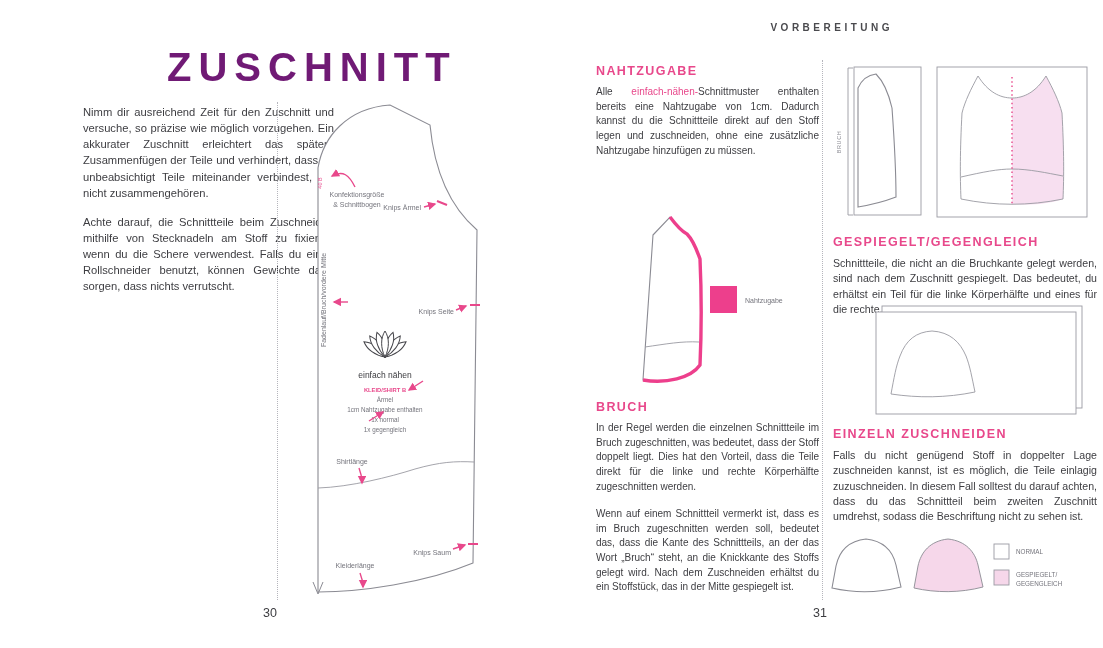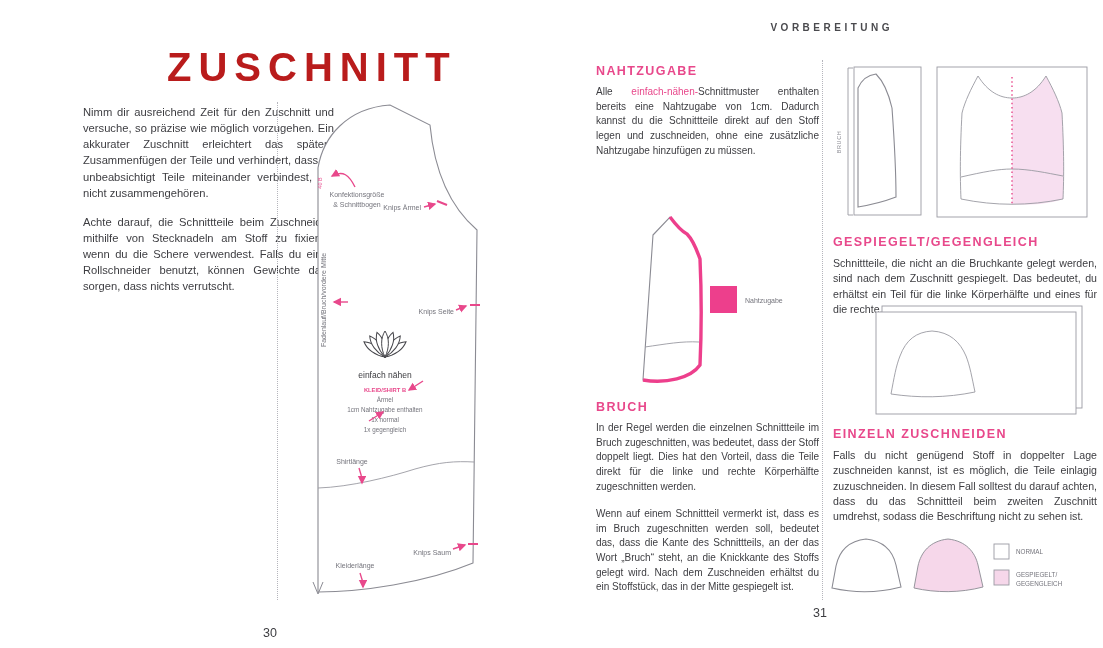--- a/index.html
+++ b/index.html
@@ -1,19 +1,19 @@
 <!DOCTYPE html>
 <html lang="de"><head>
 <meta charset="utf-8">
 <style>
   html,body{margin:0;padding:0;background:#ffffff;}
   body{font-family:"Liberation Sans",sans-serif;color:#3d3d41;}
   .spread{position:relative;width:1103px;height:648px;background:#ffffff;overflow:hidden;}
   .abs{position:absolute;}
-  .page-title{font-size:40px;font-weight:800;letter-spacing:7px;color:#b91c1c;white-space:nowrap;}
+  .page-title{font-size:40px;font-weight:800;letter-spacing:7px;color:#701a75;white-space:nowrap;}
   .kicker{font-size:10px;font-weight:700;letter-spacing:3.5px;color:#4a4a4e;text-align:right;}
   .bodycol p{margin:0 0 13px 0;text-align:justify;}
   .col-l{font-size:11.2px;line-height:1.44;margin-left:36px;}
   .col-m{font-size:10px;line-height:1.46;}
   .col-r{font-size:10.6px;line-height:1.44;}
   .sec-head{font-size:12.5px;font-weight:700;letter-spacing:1.4px;color:#e8488b;margin:0 0 5px 0;}
   .brand{color:#e8488b;}
   .dotline{border-left:1px dotted #b5b5bc;width:0;}
   .pagenum{font-size:12.5px;color:#3d3d41;}
   svg text{font-family:"Liberation Sans",sans-serif;}
@@ -92,21 +92,21 @@
 
     <text class="lbl" text-anchor="end" x="156" y="460">Knips Saum</text>
     <line class="pinkline" marker-end="url(#ah)" x1="158" y1="454" x2="170" y2="450"></line>
 
     <text class="lbl" text-anchor="middle" x="60" y="473">Kleiderlänge</text>
     <path class="pinkline" marker-end="url(#ah)" d="M65,478 C67,483 68,487 68,492"></path>
 
     <polyline points="18,487 23,499 28,487" fill="none" stroke="#8b8b93" stroke-width="1"></polyline>
   </svg>
 
-  <div class="abs pagenum" style="left:263px;top:606px;margin-top:20px;">30</div>
+  <div class="abs pagenum" style="left:263px;top:606px;">30</div>
 
   <div class="abs kicker" style="left:700px;top:22px;width:193px;">VORBEREITUNG</div>
 
   <div class="abs bodycol col-m" style="left:596px;top:62px;width:223px;">
     <h2 class="sec-head">NAHTZUGABE</h2>
     <p><span>Alle </span><span class="brand">einfach-nähen-</span><span>Schnittmuster enthalten bereits eine Nahtzugabe von 1cm. Dadurch kannst du die Schnittteile direkt auf den Stoff legen und zuschneiden, ohne eine zusätzliche Nahtzugabe hinzufügen zu müssen.</span></p>
   </div>
 
   <svg class="abs" style="left:596px;top:213px;" width="230" height="190" viewBox="0 0 230 190">
     <path class="outline" d="M57,22 L74,4 C80,12 85,18 91,21 C98,28 101,38 104,46 C106,90 105,130 104,152 C95,165 70,171 47,167 Z"></path>

